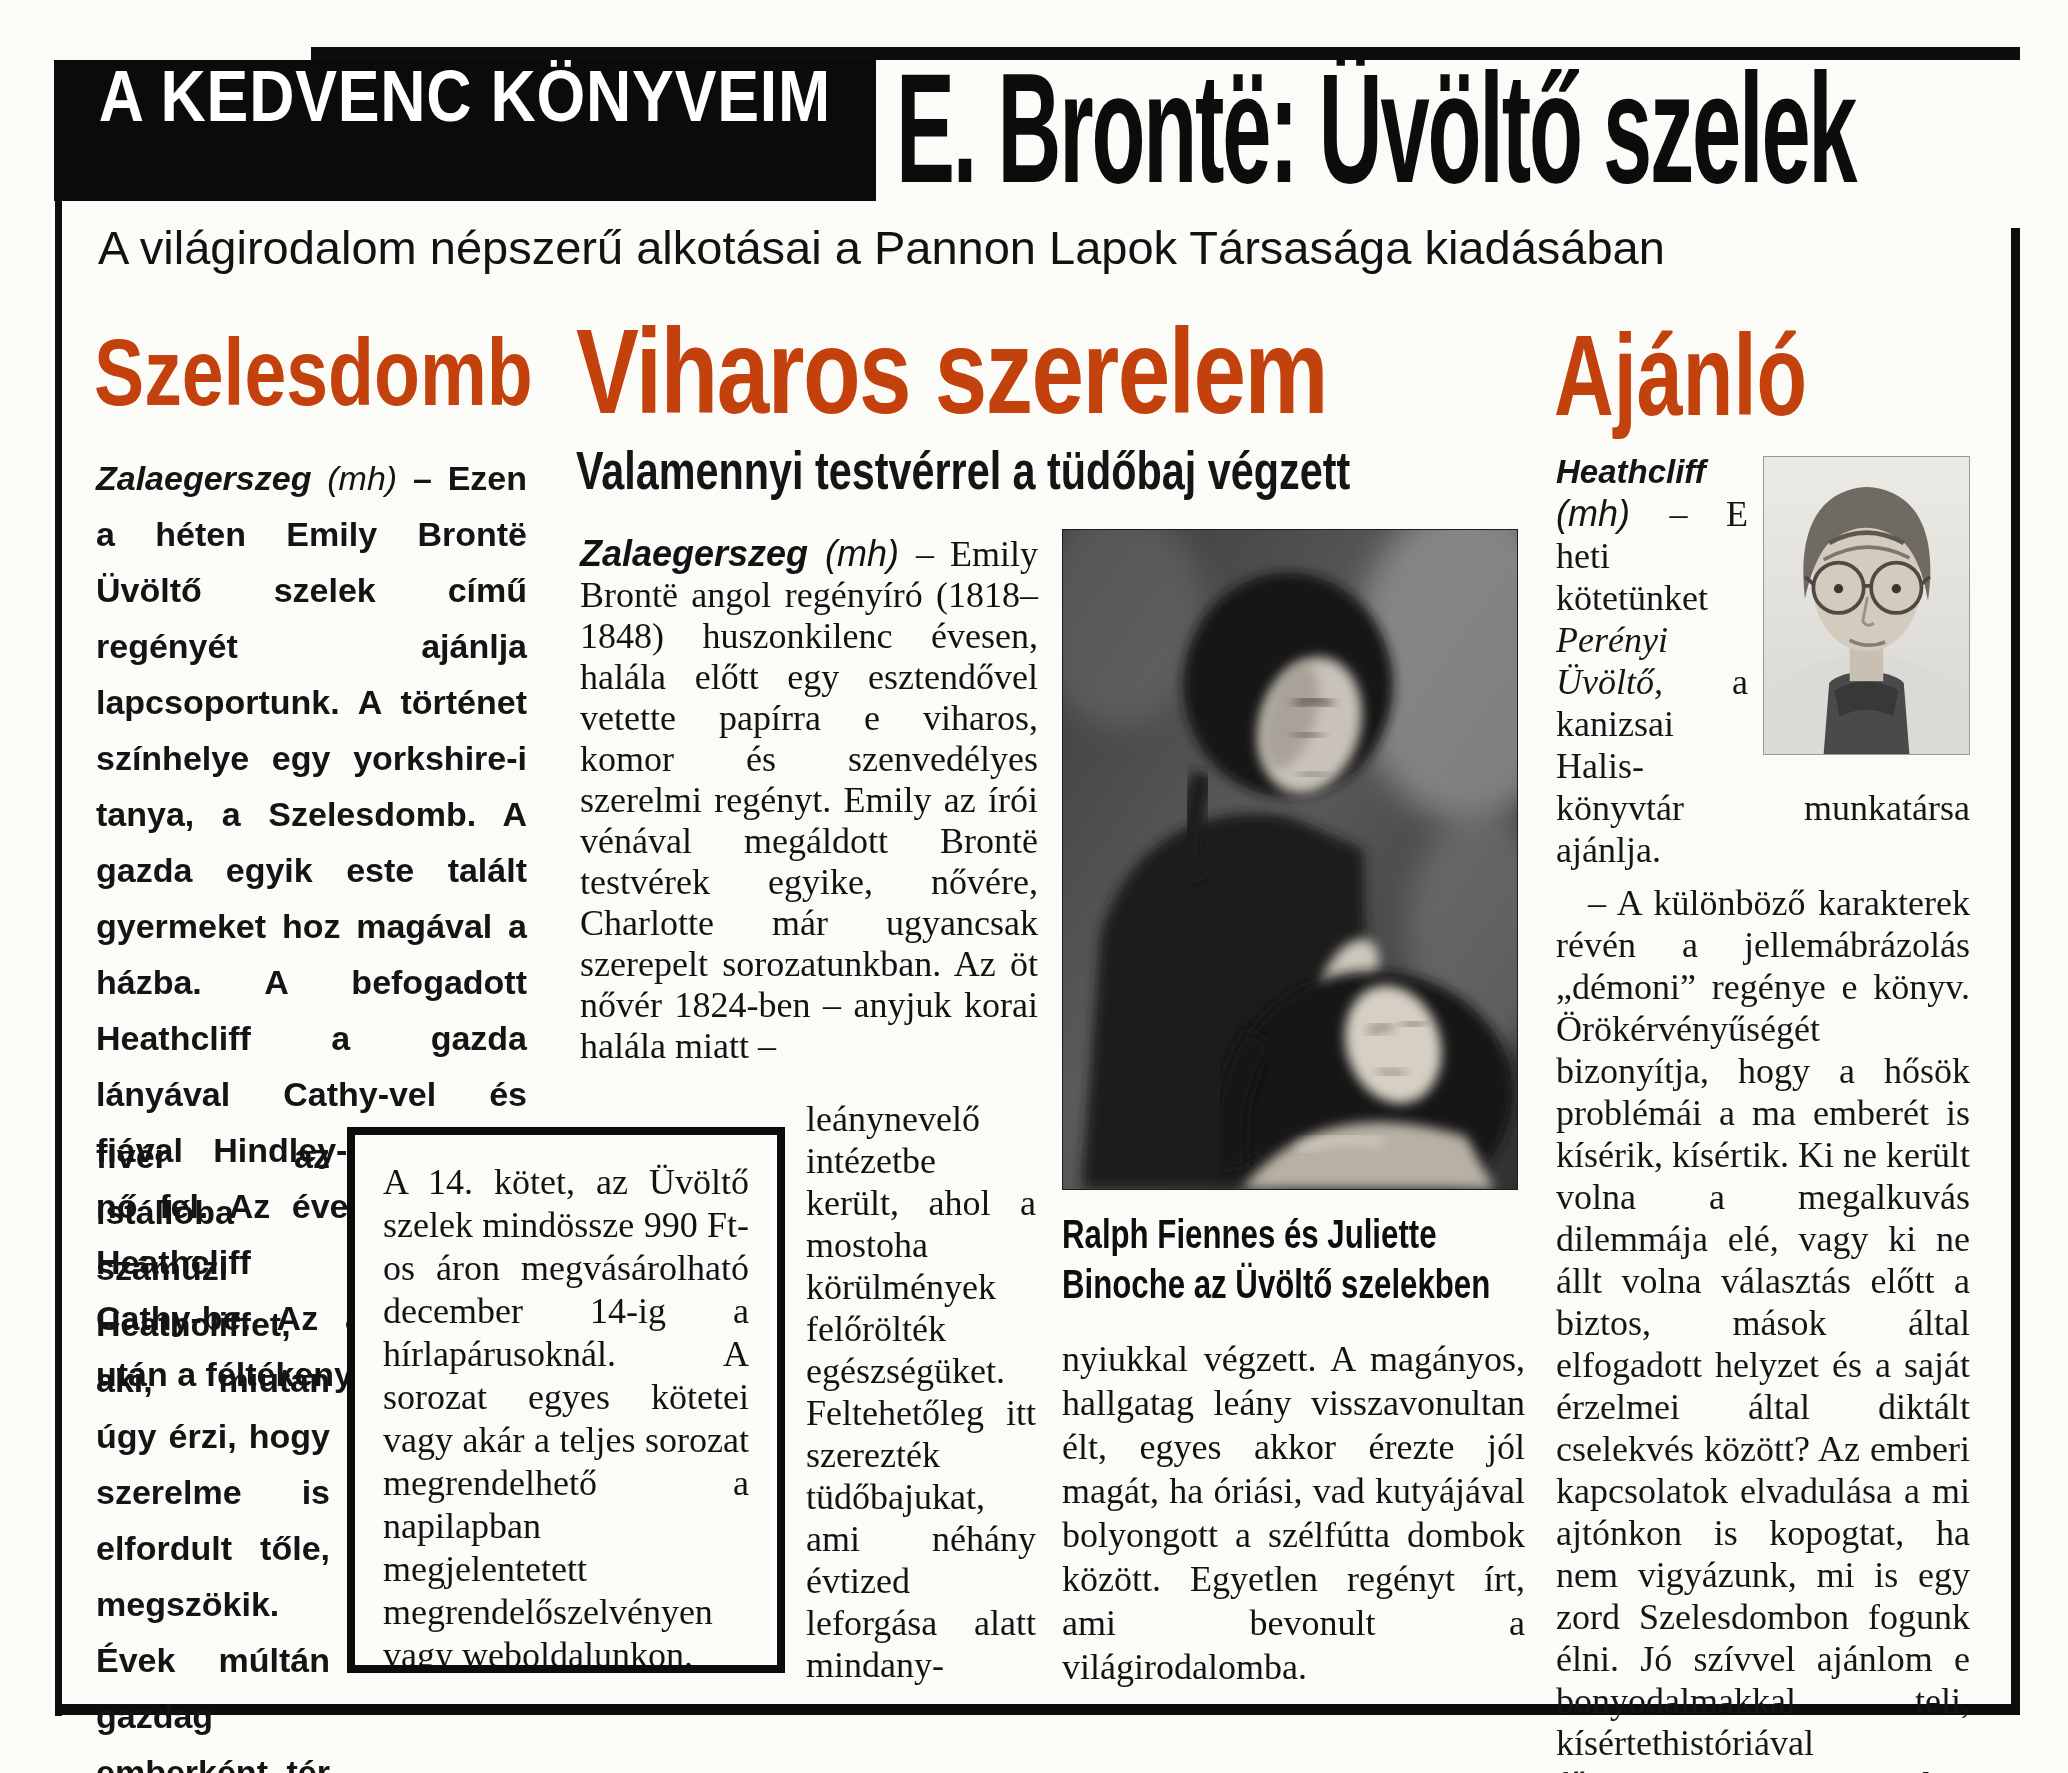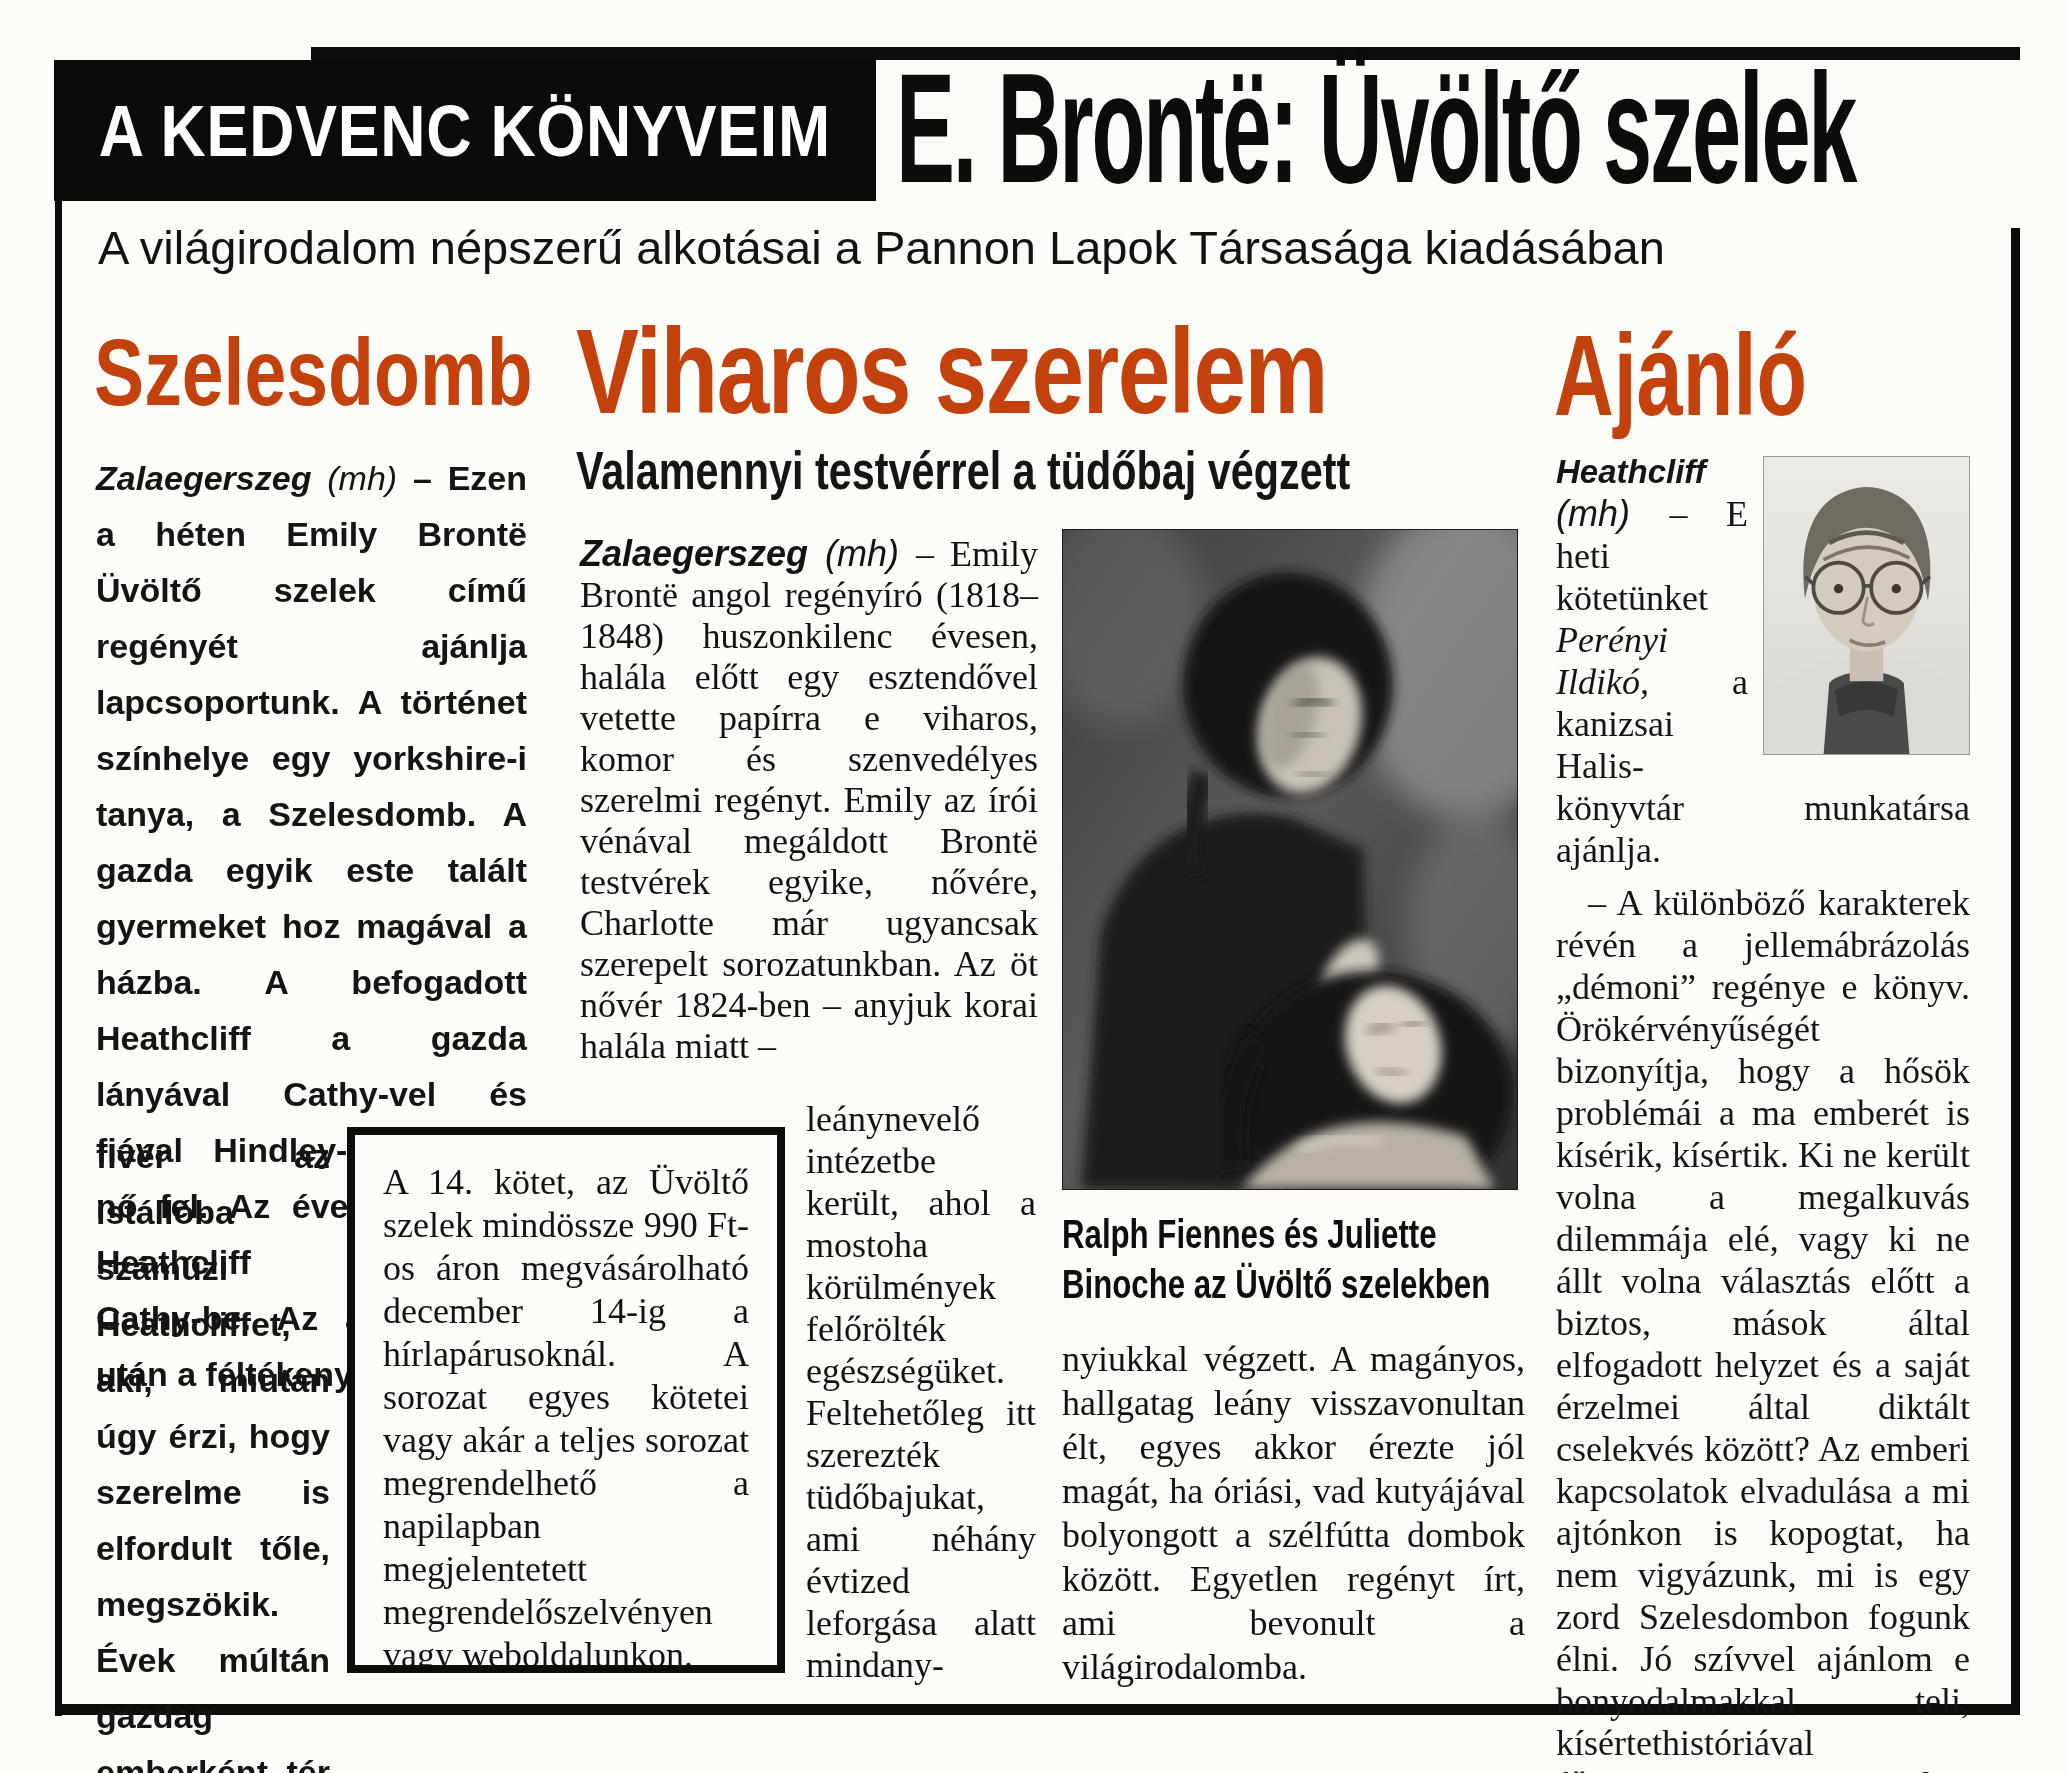--- a/index.html
+++ b/index.html
@@ -8,21 +8,21 @@
   .page{position:relative;width:2069px;height:1773px;background:#fbfbf8;overflow:hidden}
 
   
   .rule{position:absolute;background:#0d0d0d}
   .top-rule{left:311px;top:47px;width:1709px;height:13px}
   .left-rule{left:55px;top:81px;width:6.6px;height:1635px}
   .right-rule{left:2011px;top:228px;width:8.5px;height:1484px}
   .bottom-rule{left:55px;top:1704px;width:1965px;height:11.3px}
 
   
-  .kicker{position:absolute;left:54px;top:60px;width:822px;height:141px;background:#0b0b0b;display:flex;align-items:center;justify-content:center;overflow:hidden}
+  .kicker{position:absolute;left:54px;top:60px;width:822px;height:141px;background:#0b0b0b;display:flex;align-items:flex-start;justify-content:center;overflow:hidden}
   .kicker-text{font-weight:bold;font-size:72px;line-height:1;color:#fff;letter-spacing:0.9px;white-space:nowrap;display:inline-block;transform:scaleX(.87)}
   .headline{position:absolute;left:896px;top:51px;height:160px}
   .hl-main{display:inline-block;white-space:nowrap;font-weight:bold;font-size:155px;line-height:1;letter-spacing:-3.8px;transform:scaleX(.57);transform-origin:0 0;color:#0c0c0c}
   .deck{position:absolute;left:98px;top:222px;font-weight:normal;font-size:47px;line-height:1.1;white-space:nowrap;color:#121212}
 
   
   .h2{position:absolute;color:#c2410c}
   .cond{display:inline-block;white-space:nowrap;transform-origin:0 0;font-weight:bold;line-height:1}
   .hl-left{font-size:94px;transform:scaleX(.80)}
   .hl-mid{font-size:121px;letter-spacing:-1.9px;transform:scaleX(.78)}
@@ -189,19 +189,19 @@
         <path d="M107,138 h8" stroke="#4e4a43" stroke-width="4"></path>
         <path d="M53,136 L44,128 M169,136 L178,128" stroke="#4e4a43" stroke-width="4"></path>
 
         <circle cx="80" cy="141" r="5" fill="#3b372f"></circle>
           <circle cx="142" cy="141" r="5" fill="#3b372f"></circle>
         <path d="M111,150 l-5,26 q5,7 12,2" stroke="#9a9184" stroke-width="3" fill="none"></path>
         <path d="M92,196 q19,10 38,2" stroke="#8a7e71" stroke-width="4" fill="none"></path>
       </svg>
     </div>
     <p class="p1">
-      <span class="dateline-sans">Heathcliff</span><span class="agency"> (mh) </span><span>– E heti kötetünket </span><span class="name-ital">Perényi Ildikó,</span><span> a kanizsai Halis-könyvtár munkatársa ajánlja.</span>
+      <span class="dateline-sans">Heathcliff</span><span class="agency"> (mh) </span><span>– E heti kötetünket </span><span class="name-ital">Perényi Üvöltő,</span><span> a kanizsai Halis-könyvtár munkatársa ajánlja.</span>
     </p>
     <p class="p2">– A különböző karakterek révén a jellemábrázolás „démoni” regénye e könyv. Örökérvényűségét bizonyítja, hogy a hősök problémái a ma emberét is kísérik, kísértik. Ki ne került volna a megalkuvás dilemmája elé, vagy ki ne állt volna választás előtt a biztos, mások által elfogadott helyzet és a saját érzelmei által diktált cselekvés között? Az emberi kapcsolatok elvadulása a mi ajtónkon is kopogtat, ha nem vigyázunk, mi is egy zord Szelesdombon fogunk élni. Jó szívvel ajánlom e bonyodalmakkal teli, kísértethistóriával fűszerezett szerelmi történetet.</p>
   </div>
 
 </div>
 
 
 </body></html>

